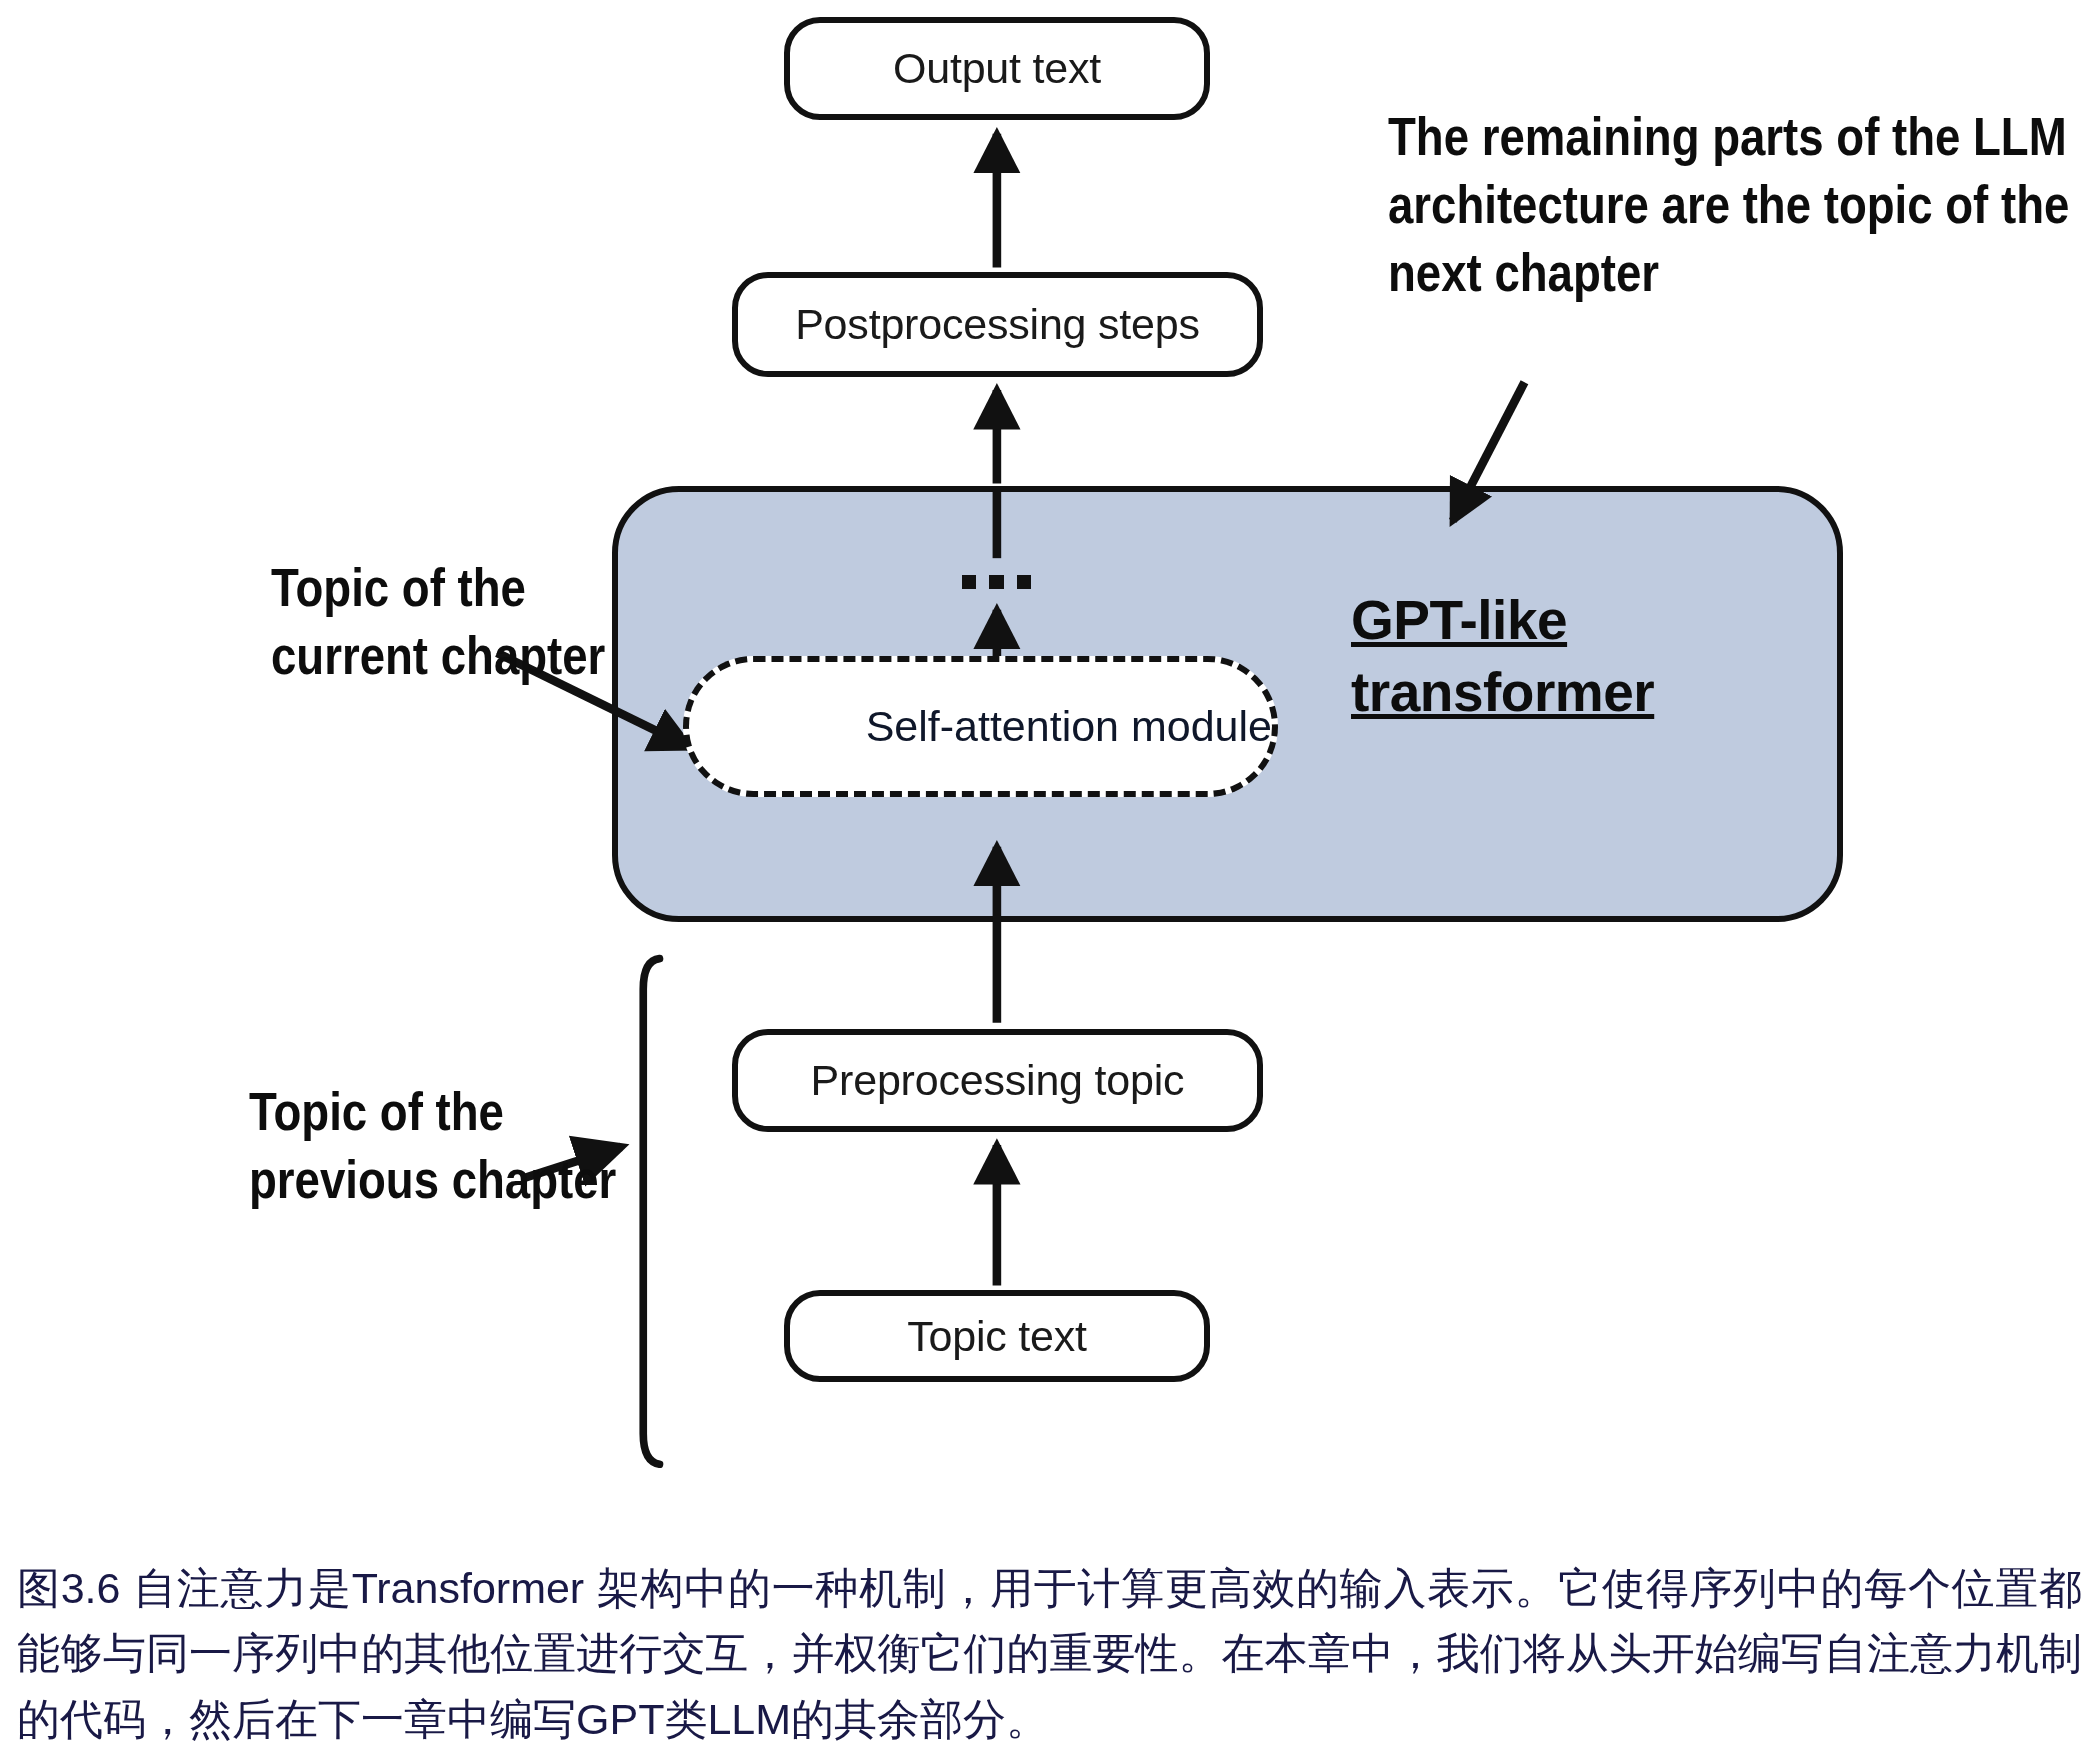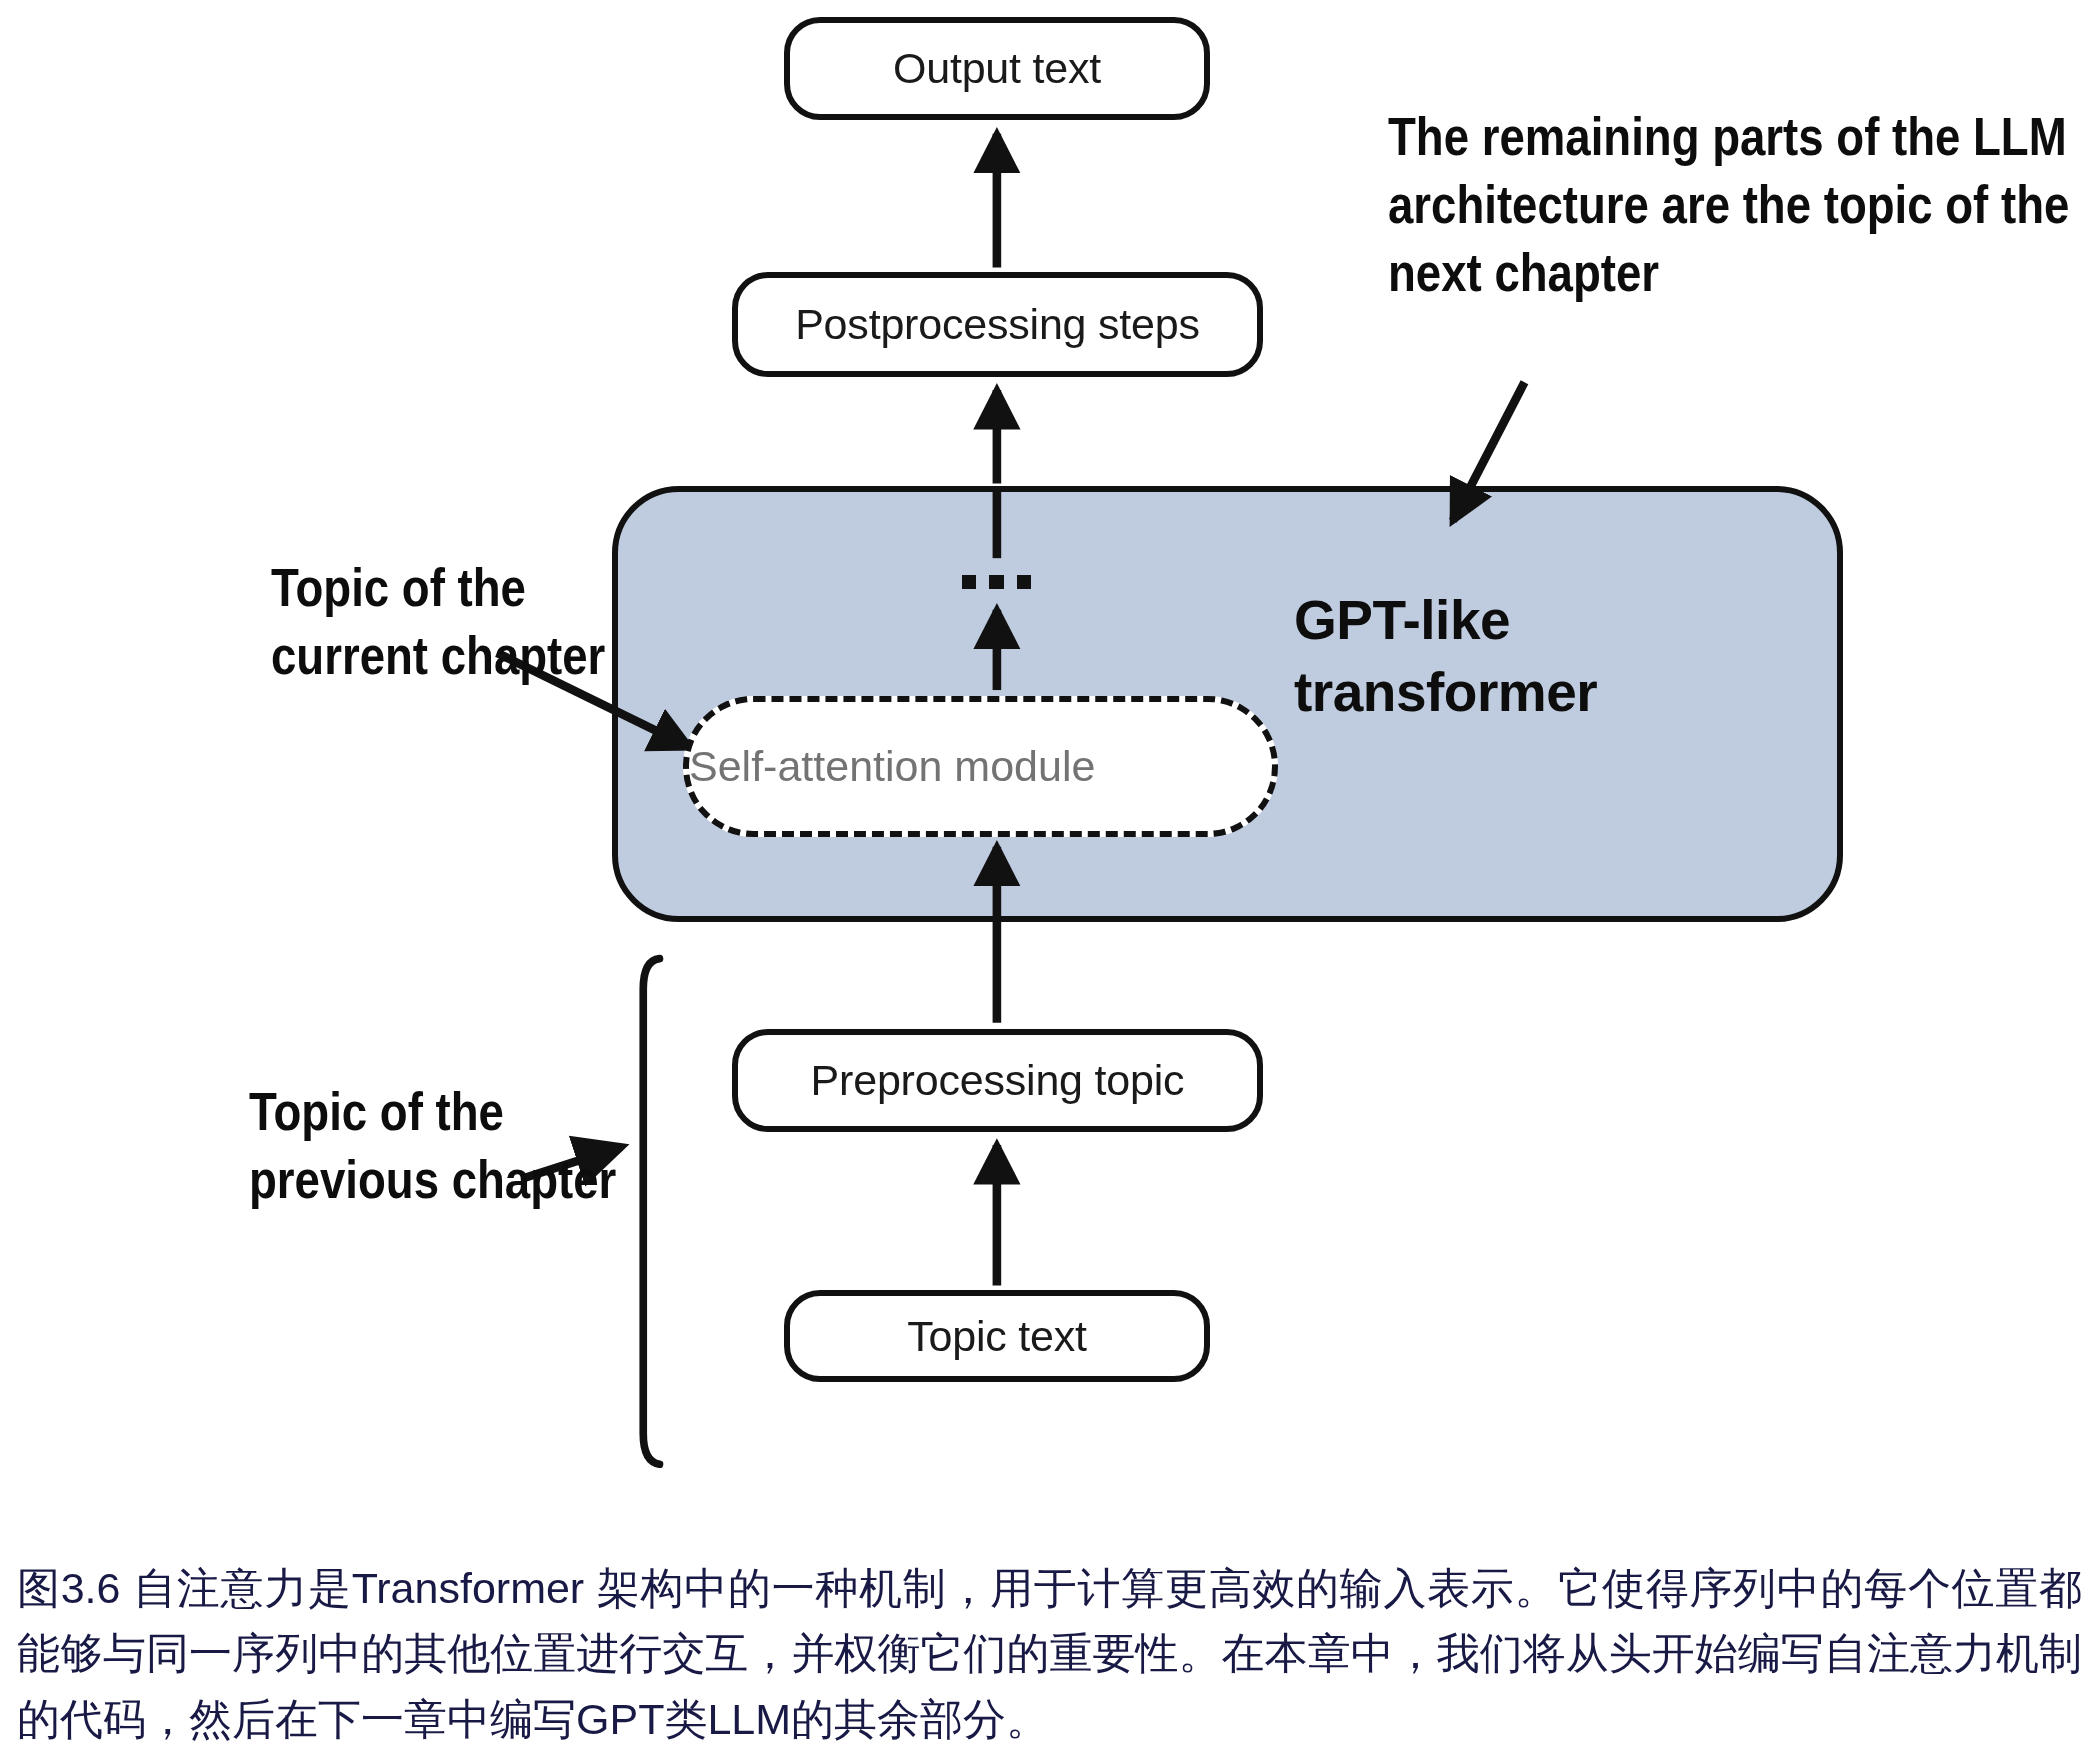--- a/index.html
+++ b/index.html
@@ -68,31 +68,31 @@
     width: 1231px; height: 436px;
     box-sizing: border-box;
     background: #bfcbdf;
     border: 6.7px solid #111111;
     border-radius: 67px;
   }
 
   
   #box-self-attention {
     position: absolute;
-    left: 683px;  top: 696px;
+    left: 683px;  top: 656px;
     width: 595px; height: 141px;
     box-sizing: border-box;
     background: #ffffff;
     border: 6.7px dashed #111111;
     border-radius: 71px;
     display: flex;
     align-items: center;
-    justify-content: flex-start;
-    font-size: 43px;
-    color: #737373;
+    justify-content: flex-end;
+    font-size: 43px;
+    color: #0f172a;
     white-space: nowrap;
   }
 
   
   #stack-ellipsis {
     position: absolute;
     left: 962px; top: 574px;
     width: 69px; height: 15.3px;
     display: flex;
     justify-content: space-between;
@@ -100,28 +100,29 @@
   }
   #stack-ellipsis span {
     display: block;
     width: 14.3px; height: 14.3px;
     background: #111111;
   }
 
   
   #gpt-like-label {
     position: absolute;
-    left: 1294px; top: 585px;
+    left: 1351px; top: 585px;
     width: 497px;
     font-family: "Liberation Sans", sans-serif;
     font-weight: bold;
     font-size: 55px;
     line-height: 1.30;
     color: #0d0d0d;
     letter-spacing: -0.5px;
+    text-decoration: underline;
   }
 
   
   .annotation {
     position: absolute;
     font-family: "Liberation Sans Narrow", "Liberation Sans", sans-serif;
     font-weight: bold;
     font-stretch: condensed;
     color: #0d0d0d;
     line-height: 1.28;

